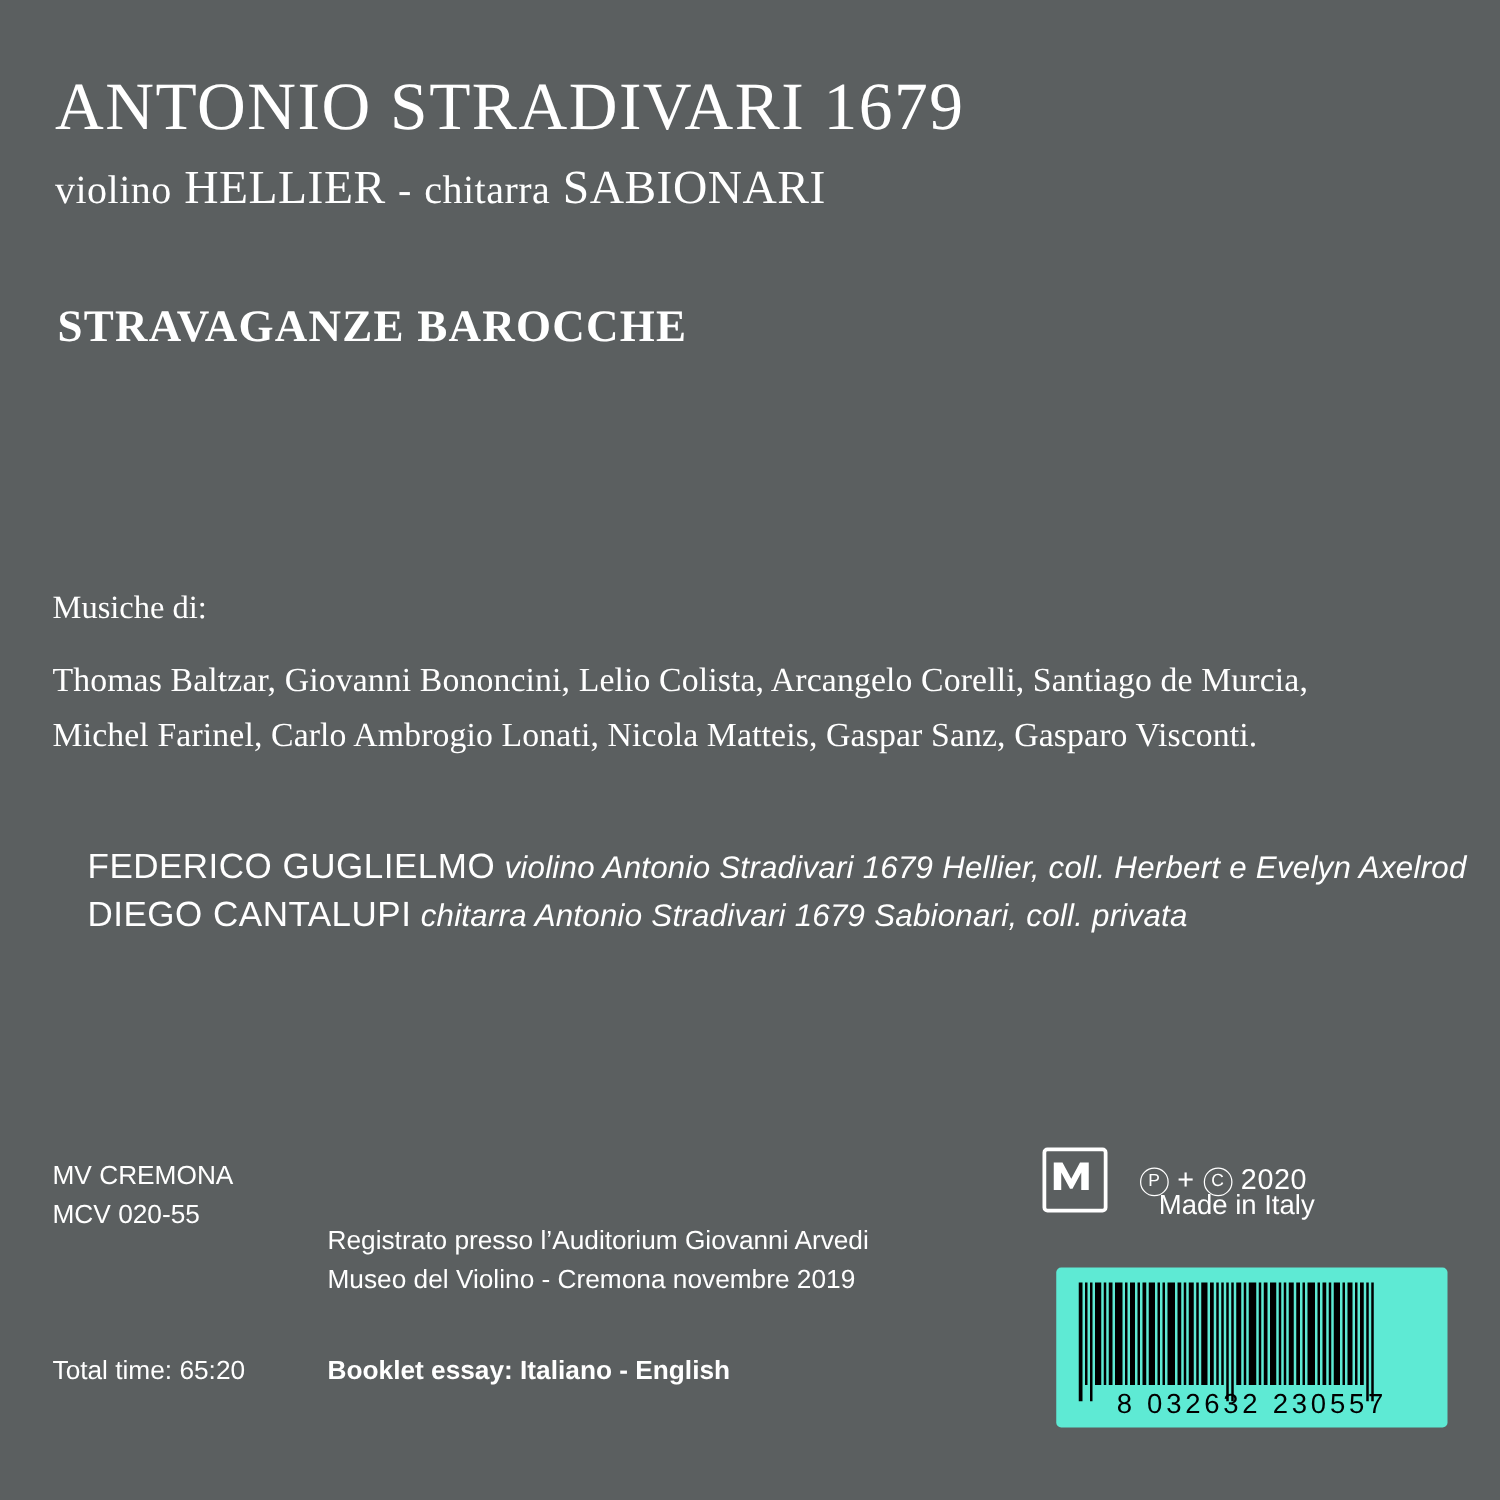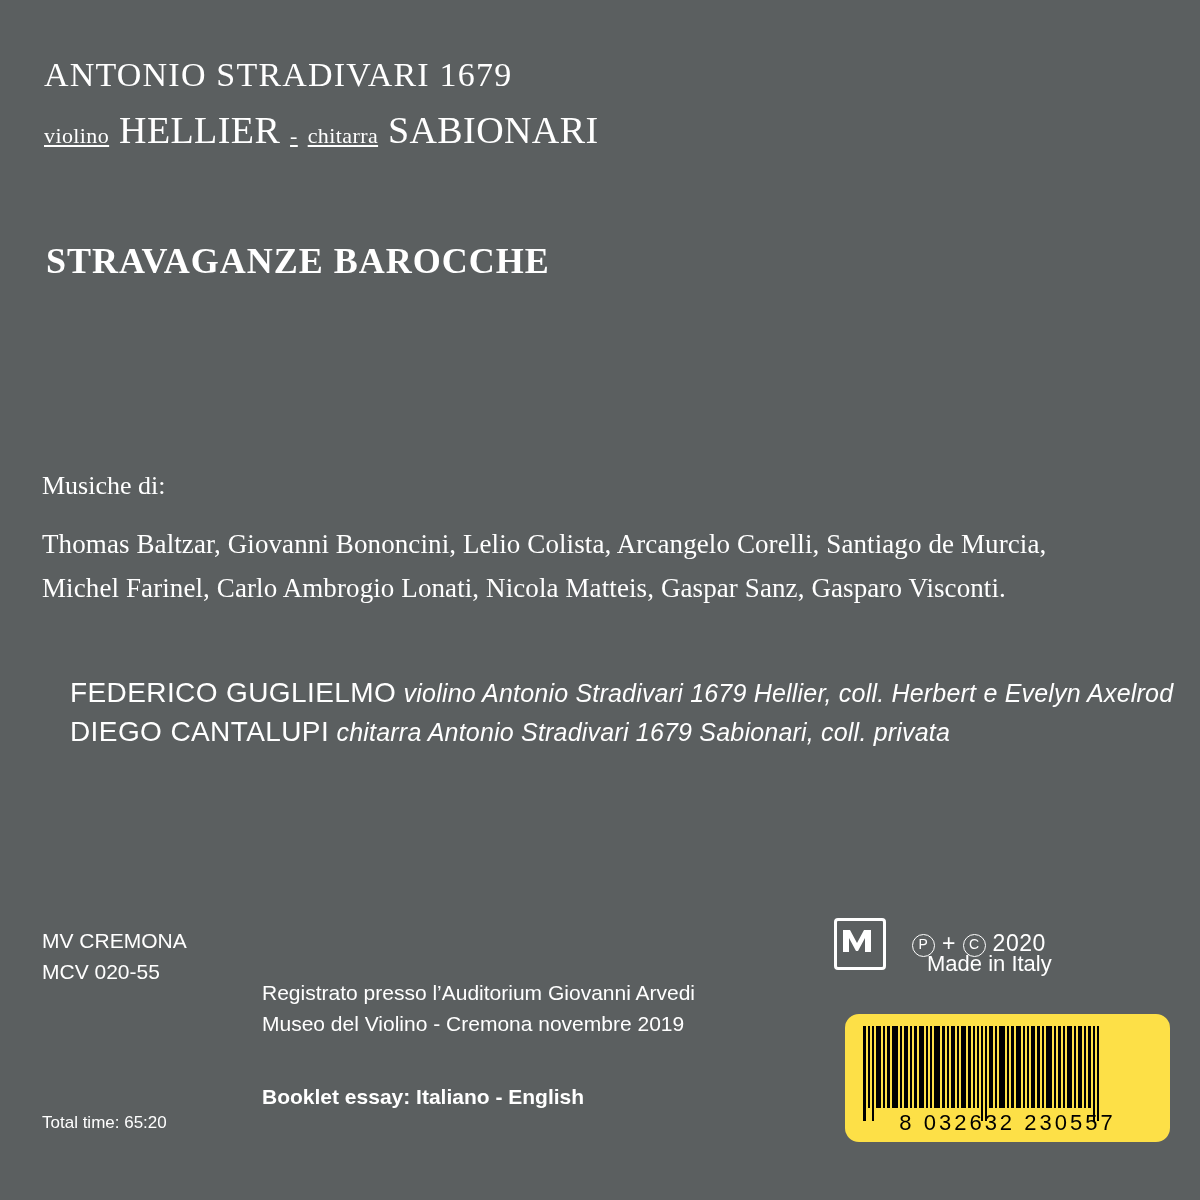--- a/index.html
+++ b/index.html
@@ -22,35 +22,35 @@
 
   
   .title-block {
     position: absolute;
     left: 44px;
     top: 58px;
     width: 1100px;
   }
   .main-title {
     font-family: "Liberation Serif", serif;
-    font-size: 34px;
+    font-size: 54px;
     letter-spacing: 1.2px;
     line-height: 1.0;
     font-weight: 400;
     white-space: nowrap;
   }
   .sub-title {
     font-family: "Liberation Serif", serif;
     font-size: 38px;
     letter-spacing: 0.4px;
     line-height: 1.0;
     margin-top: 19px;
     white-space: nowrap;
   }
-  .sub-title .small { font-size: 22px; text-decoration: underline; }
+  .sub-title .small { font-size: 32px; }
 
   .ensemble {
     position: absolute;
     left: 46px;
     top: 240px;
     font-family: "Liberation Serif", serif;
     font-size: 36px;
     letter-spacing: 1.0px;
     white-space: nowrap;
     font-weight: bold;
@@ -110,22 +110,22 @@
   .credits-col {
     position: absolute;
     left: 262px;
     top: 978px;
     font-size: 21px;
     line-height: 1.47;
   }
   .total-time {
     position: absolute;
     left: 42px;
-    top: 1113px;
-    font-size: 17px;
+    top: 1085px;
+    font-size: 21px;
   }
   .booklet {
     position: absolute;
     left: 262px;
     top: 1085px;
     font-size: 21px;
     font-weight: bold;
   }
 
   
@@ -169,24 +169,23 @@
     white-space: nowrap;
   }
 
   
   .barcode-box {
     position: absolute;
     left: 845px;
     top: 1014px;
     width: 313px;
     height: 128px;
-    background: #fde047;
-    border-radius: 14px;
+    background: #5eead4;
+    border-radius: 4px;
     overflow: hidden;
-    padding-left: 12px;
   }
   .bars {
     position: absolute;
     left: 18px;
     top: 12px;
     height: 82px;
     display: flex;
     align-items: flex-start;
   }
   .bars i {

